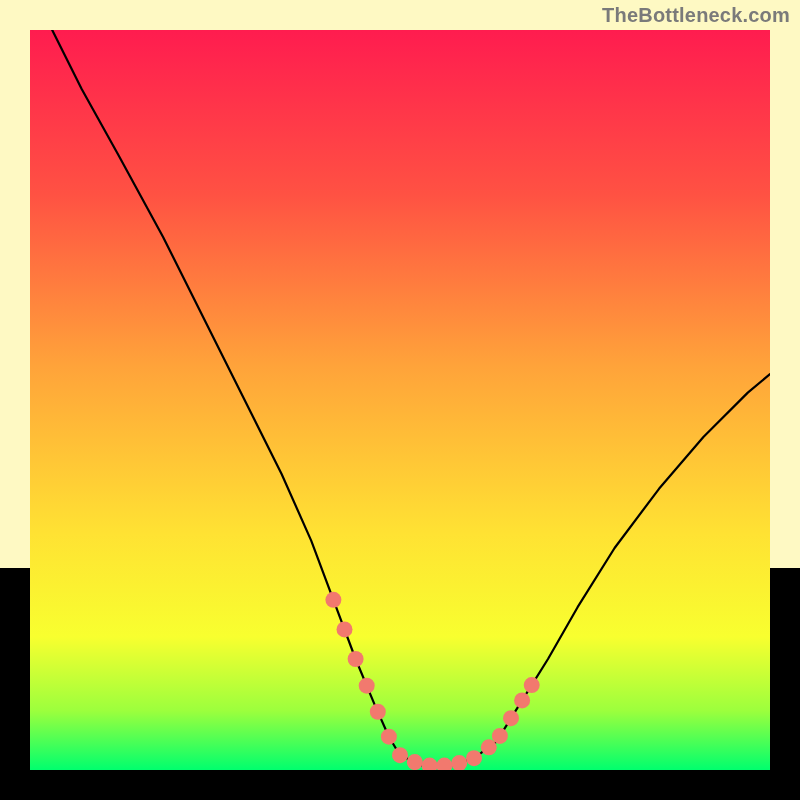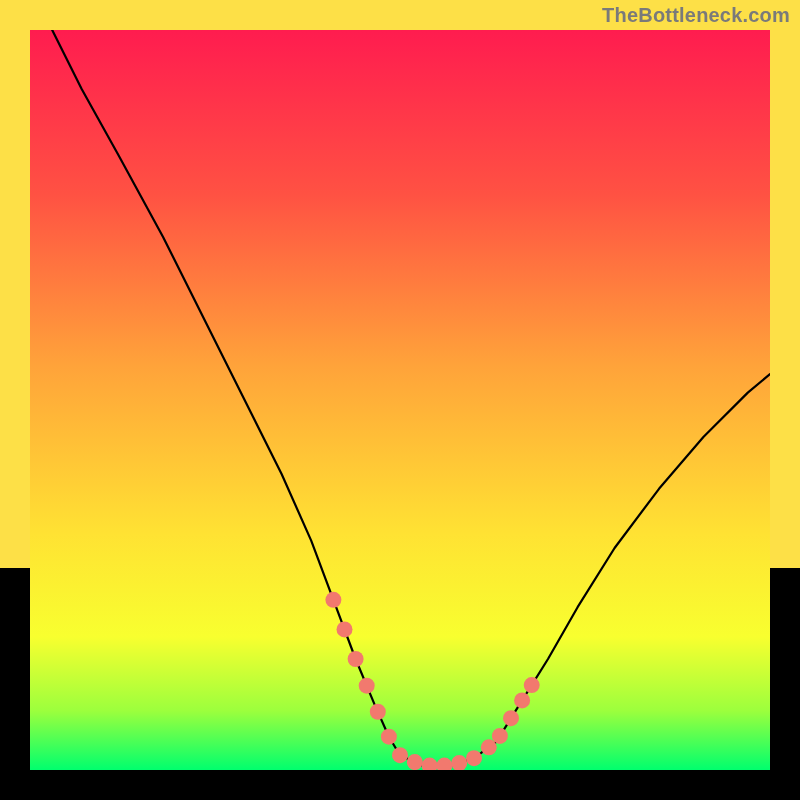--- a/index.html
+++ b/index.html
@@ -1,21 +1,21 @@
 <!DOCTYPE html>
 <html><head>
 <meta charset="utf-8">
 <style>
   * { margin: 0; padding: 0; box-sizing: border-box; }
   html, body { width: 800px; height: 800px; overflow: hidden; background: #000; }
   .frame {
     position: relative;
     width: 800px;
     height: 568px;
-    background: #fde047;
+    background: #fef9c3;
   }
   .watermark {
     position: absolute;
     top: 4px;
     right: 10px;
     font-family: Arial, Helvetica, sans-serif;
     font-size: 20px;
     font-weight: 600;
     color: #7a7a7a;
     letter-spacing: 0.2px;

